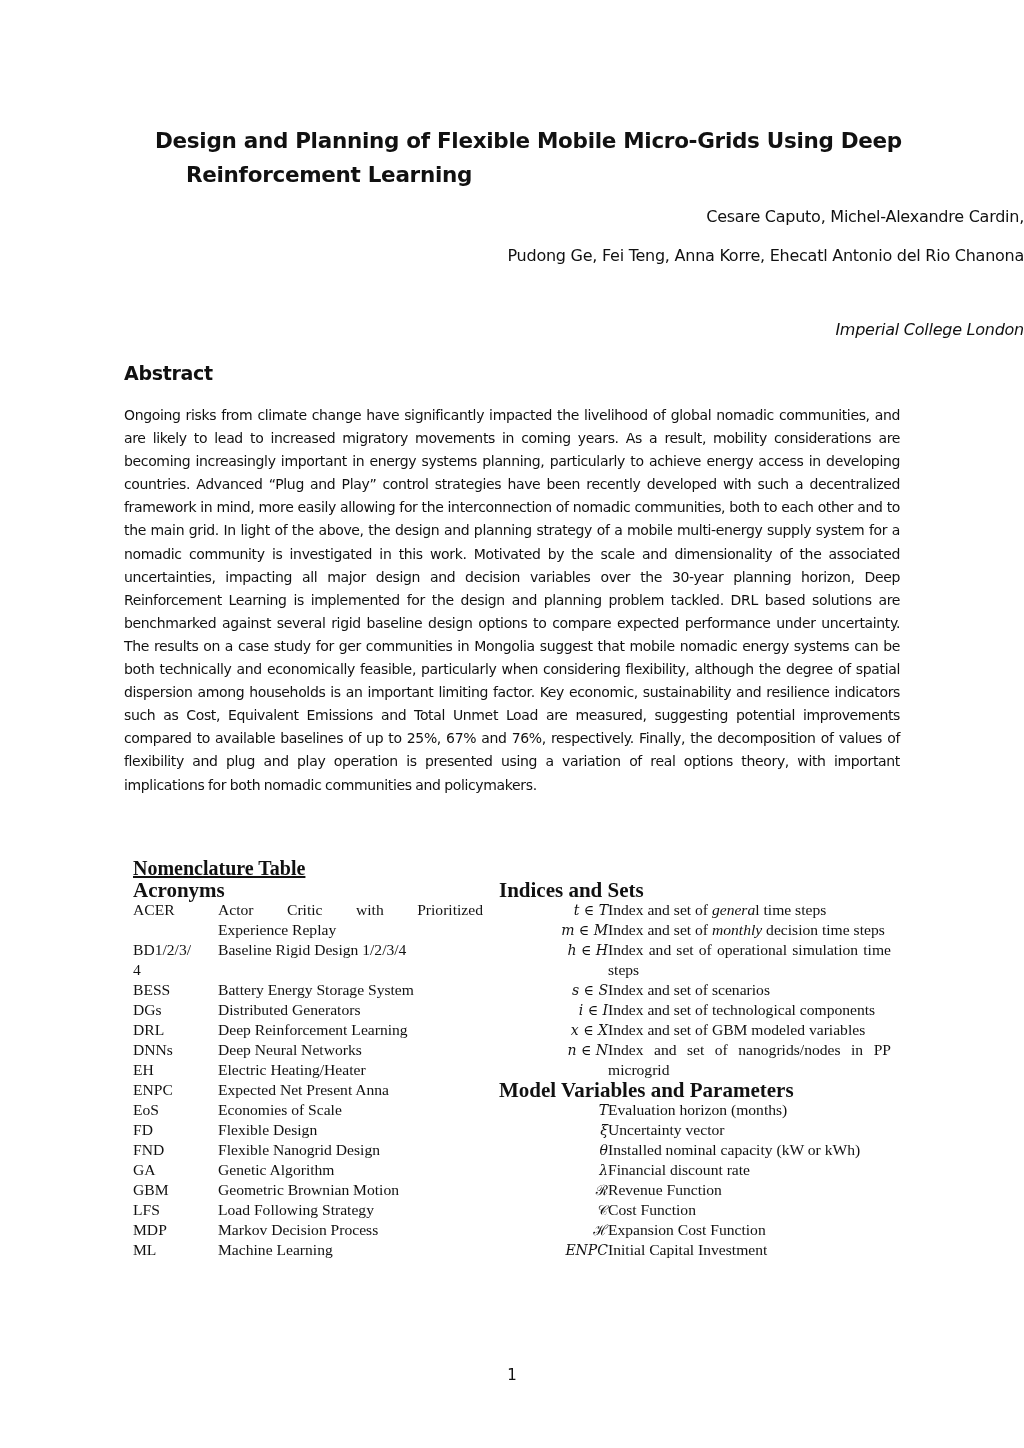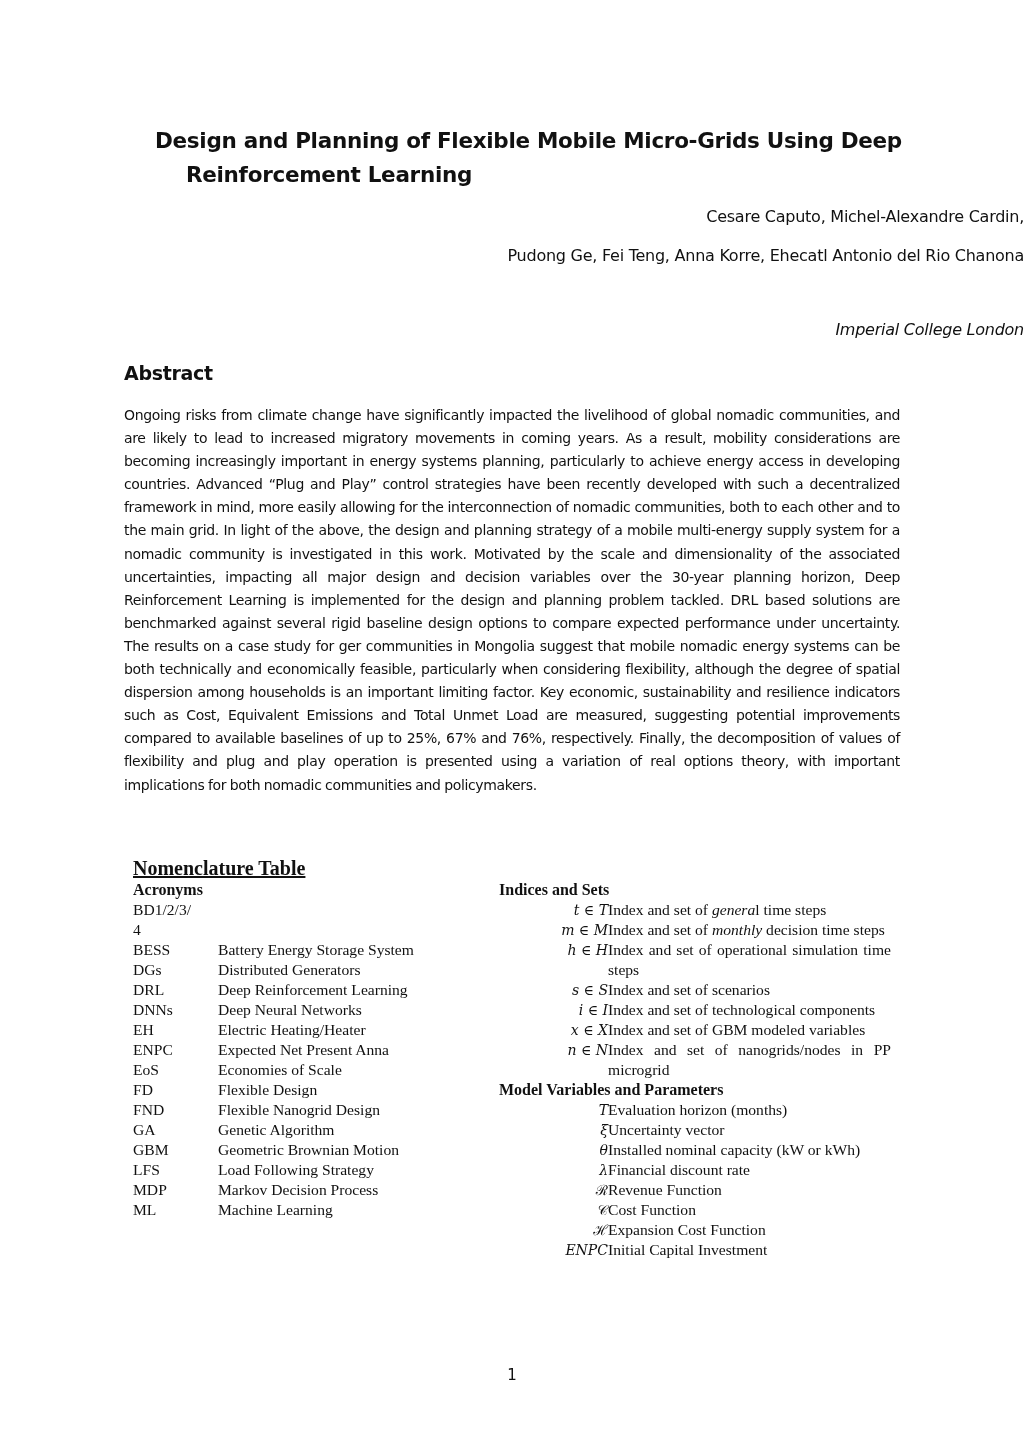--- a/index.html
+++ b/index.html
@@ -36,21 +36,21 @@
     .nom {
       position: absolute; left: 133px; top: 856px; width: 760px;
       font-family: "Liberation Serif", serif; font-size: 15.6px;
     }
     .nom-title {
       font-weight: bold; font-size: 20px; text-decoration: underline; margin: 0; line-height: 24px;
     }
     .cols { position: relative; }
     .col-left { position: absolute; left: 0; top: 0; width: 350px; }
     .col-right { position: absolute; left: 366px; top: 0; width: 392px; }
-    .sec-h { font-weight: bold; font-size: 16px; line-height: 20px; height: 20px; }
+    .sec-h { font-weight: bold; font-size: 21px; line-height: 20px; height: 20px; }
     .row { display: flex; line-height: 20px; }
     .acr { width: 85px; flex: none; }
     .def { flex: 1; text-align: justify; }
     .sym { width: 109px; flex: none; text-align: right; font-style: italic; font-family: "DejaVu Serif", serif; font-size: 14px; }
     .sym.upright { font-style: normal; }
     .gap20 { }
 
     .page-num {
       position: absolute; left: 0; width: 1024px; top: 1366px; text-align: center;
       font-family: "DejaVu Sans", sans-serif; font-size: 15px;
@@ -74,21 +74,26 @@
   <p class="abstract-body">Ongoing risks from climate change have significantly impacted the livelihood of global nomadic communities, and are likely to lead to increased migratory movements in coming years. As a result, mobility considerations are becoming increasingly important in energy systems planning, particularly to achieve energy access in developing countries. Advanced “Plug and Play” control strategies have been recently developed with such a decentralized framework in mind, more easily allowing for the interconnection of nomadic communities, both to each other and to the main grid. In light of the above, the design and planning strategy of a mobile multi-energy supply system for a nomadic community is investigated in this work. Motivated by the scale and dimensionality of the associated uncertainties, impacting all major design and decision variables over the 30-year planning horizon, Deep Reinforcement Learning is implemented for the design and planning problem tackled. DRL based solutions are benchmarked against several rigid baseline design options to compare expected performance under uncertainty. The results on a case study for ger communities in Mongolia suggest that mobile nomadic energy systems can be both technically and economically feasible, particularly when considering flexibility, although the degree of spatial dispersion among households is an important limiting factor. Key economic, sustainability and resilience indicators such as Cost, Equivalent Emissions and Total Unmet Load are measured, suggesting potential improvements compared to available baselines of up to 25%, 67% and 76%, respectively. Finally, the decomposition of values of flexibility and plug and play operation is presented using a variation of real options theory, with important implications for both nomadic communities and policymakers.</p>
 
   <div class="nom">
     <div class="nom-title">Nomenclature Table</div>
     <div class="cols">
 
       <div class="col-left">
         <div class="sec-h">Acronyms</div>
 
         <div class="row">
+          <span class="acr">ACER</span>
+          <span class="def"><span style="display:block;text-align:justify;text-align-last:justify;">Actor Critic with Prioritized</span><span>Experience Replay</span></span>
+        </div>
+        <div class="row">
           <span class="acr"><span>BD1/2/3/</span><br><span>4</span></span>
+          <span class="def">Baseline Rigid Design 1/2/3/4</span>
         </div>
         <div class="row">
           <span class="acr">BESS</span>
           <span class="def">Battery Energy Storage System</span>
         </div>
         <div class="row gap20">
           <span class="acr">DGs</span>
           <span class="def">Distributed Generators</span>
         </div>
         <div class="row gap20">

